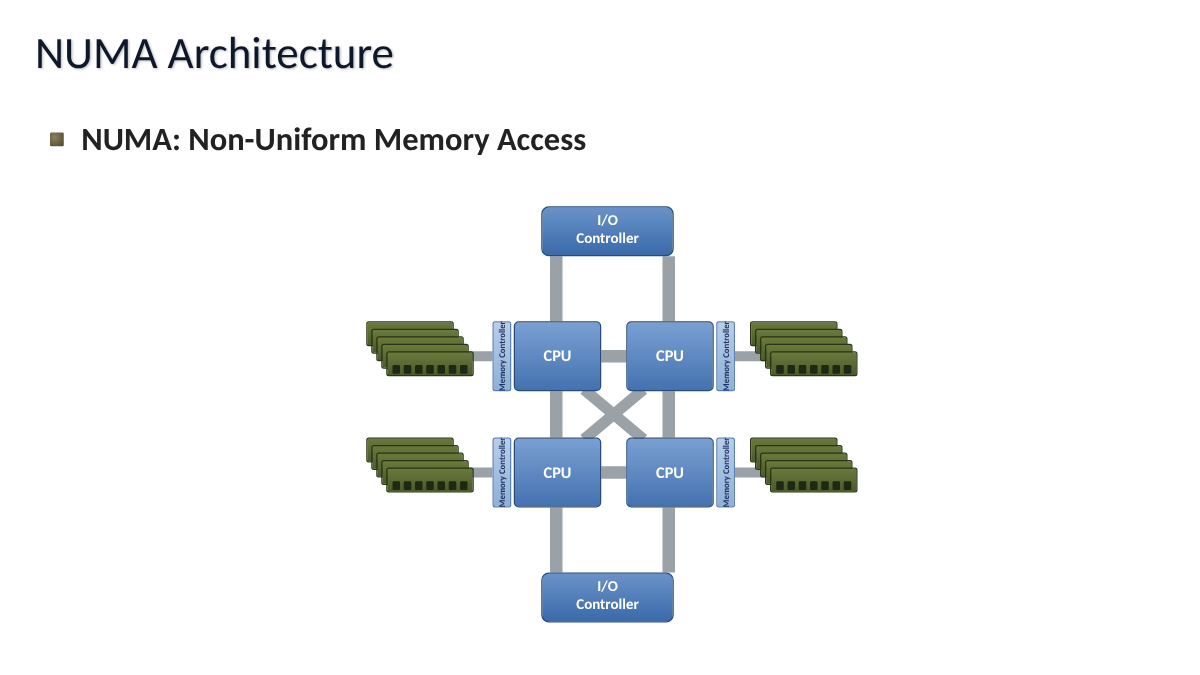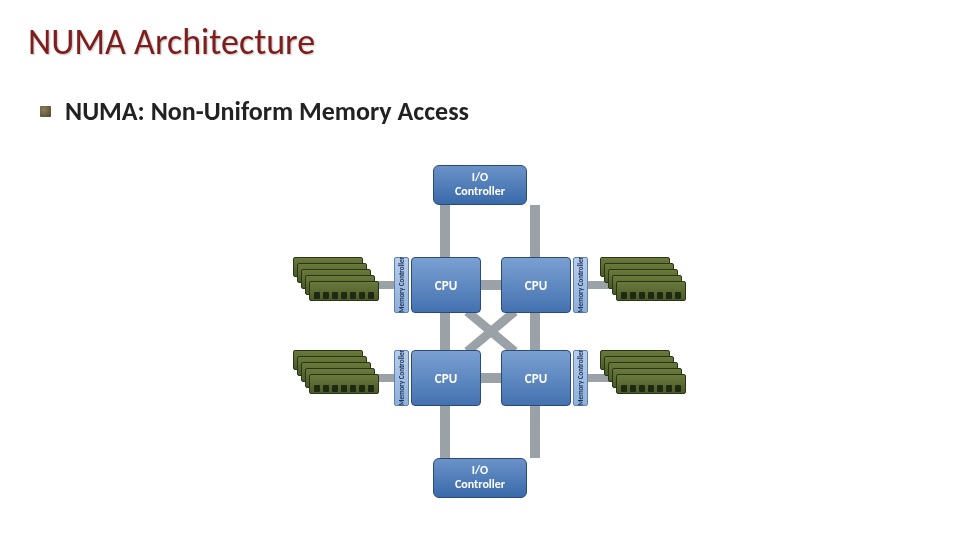--- a/index.html
+++ b/index.html
@@ -10,21 +10,21 @@
     font-family: "Segoe UI", Calibri, Arial, sans-serif;
     overflow: hidden;
     position: relative;
   }
   .title {
     position: absolute;
     top: 20px;
     left: 28px;
     font-size: 36px;
     font-weight: 400;
-    color: #7f1d1d;
+    color: #0f172a;
     text-shadow: 1px 1px 2px rgba(0,0,0,0.25);
   }
   .subtitle-row {
     position: absolute;
     top: 95px;
     left: 40px;
     display: flex;
     align-items: center;
     gap: 14px;
   }
@@ -47,21 +47,21 @@
     height: 345px;
     background: #fff;
   }
   .diagram {
     position: absolute;
     inset: 0;
   }
   .iobox {
     position: absolute;
     left: 185px;
-    width: 94px;
+    width: 106px;
     height: 40px;
     background: linear-gradient(#6a92c8, #3a6aaa);
     border: 1px solid #2a4a7a;
     border-radius: 6px;
     color: #fff;
     font-size: 12px;
     font-weight: 700;
     display: flex;
     align-items: center;
     justify-content: center;

